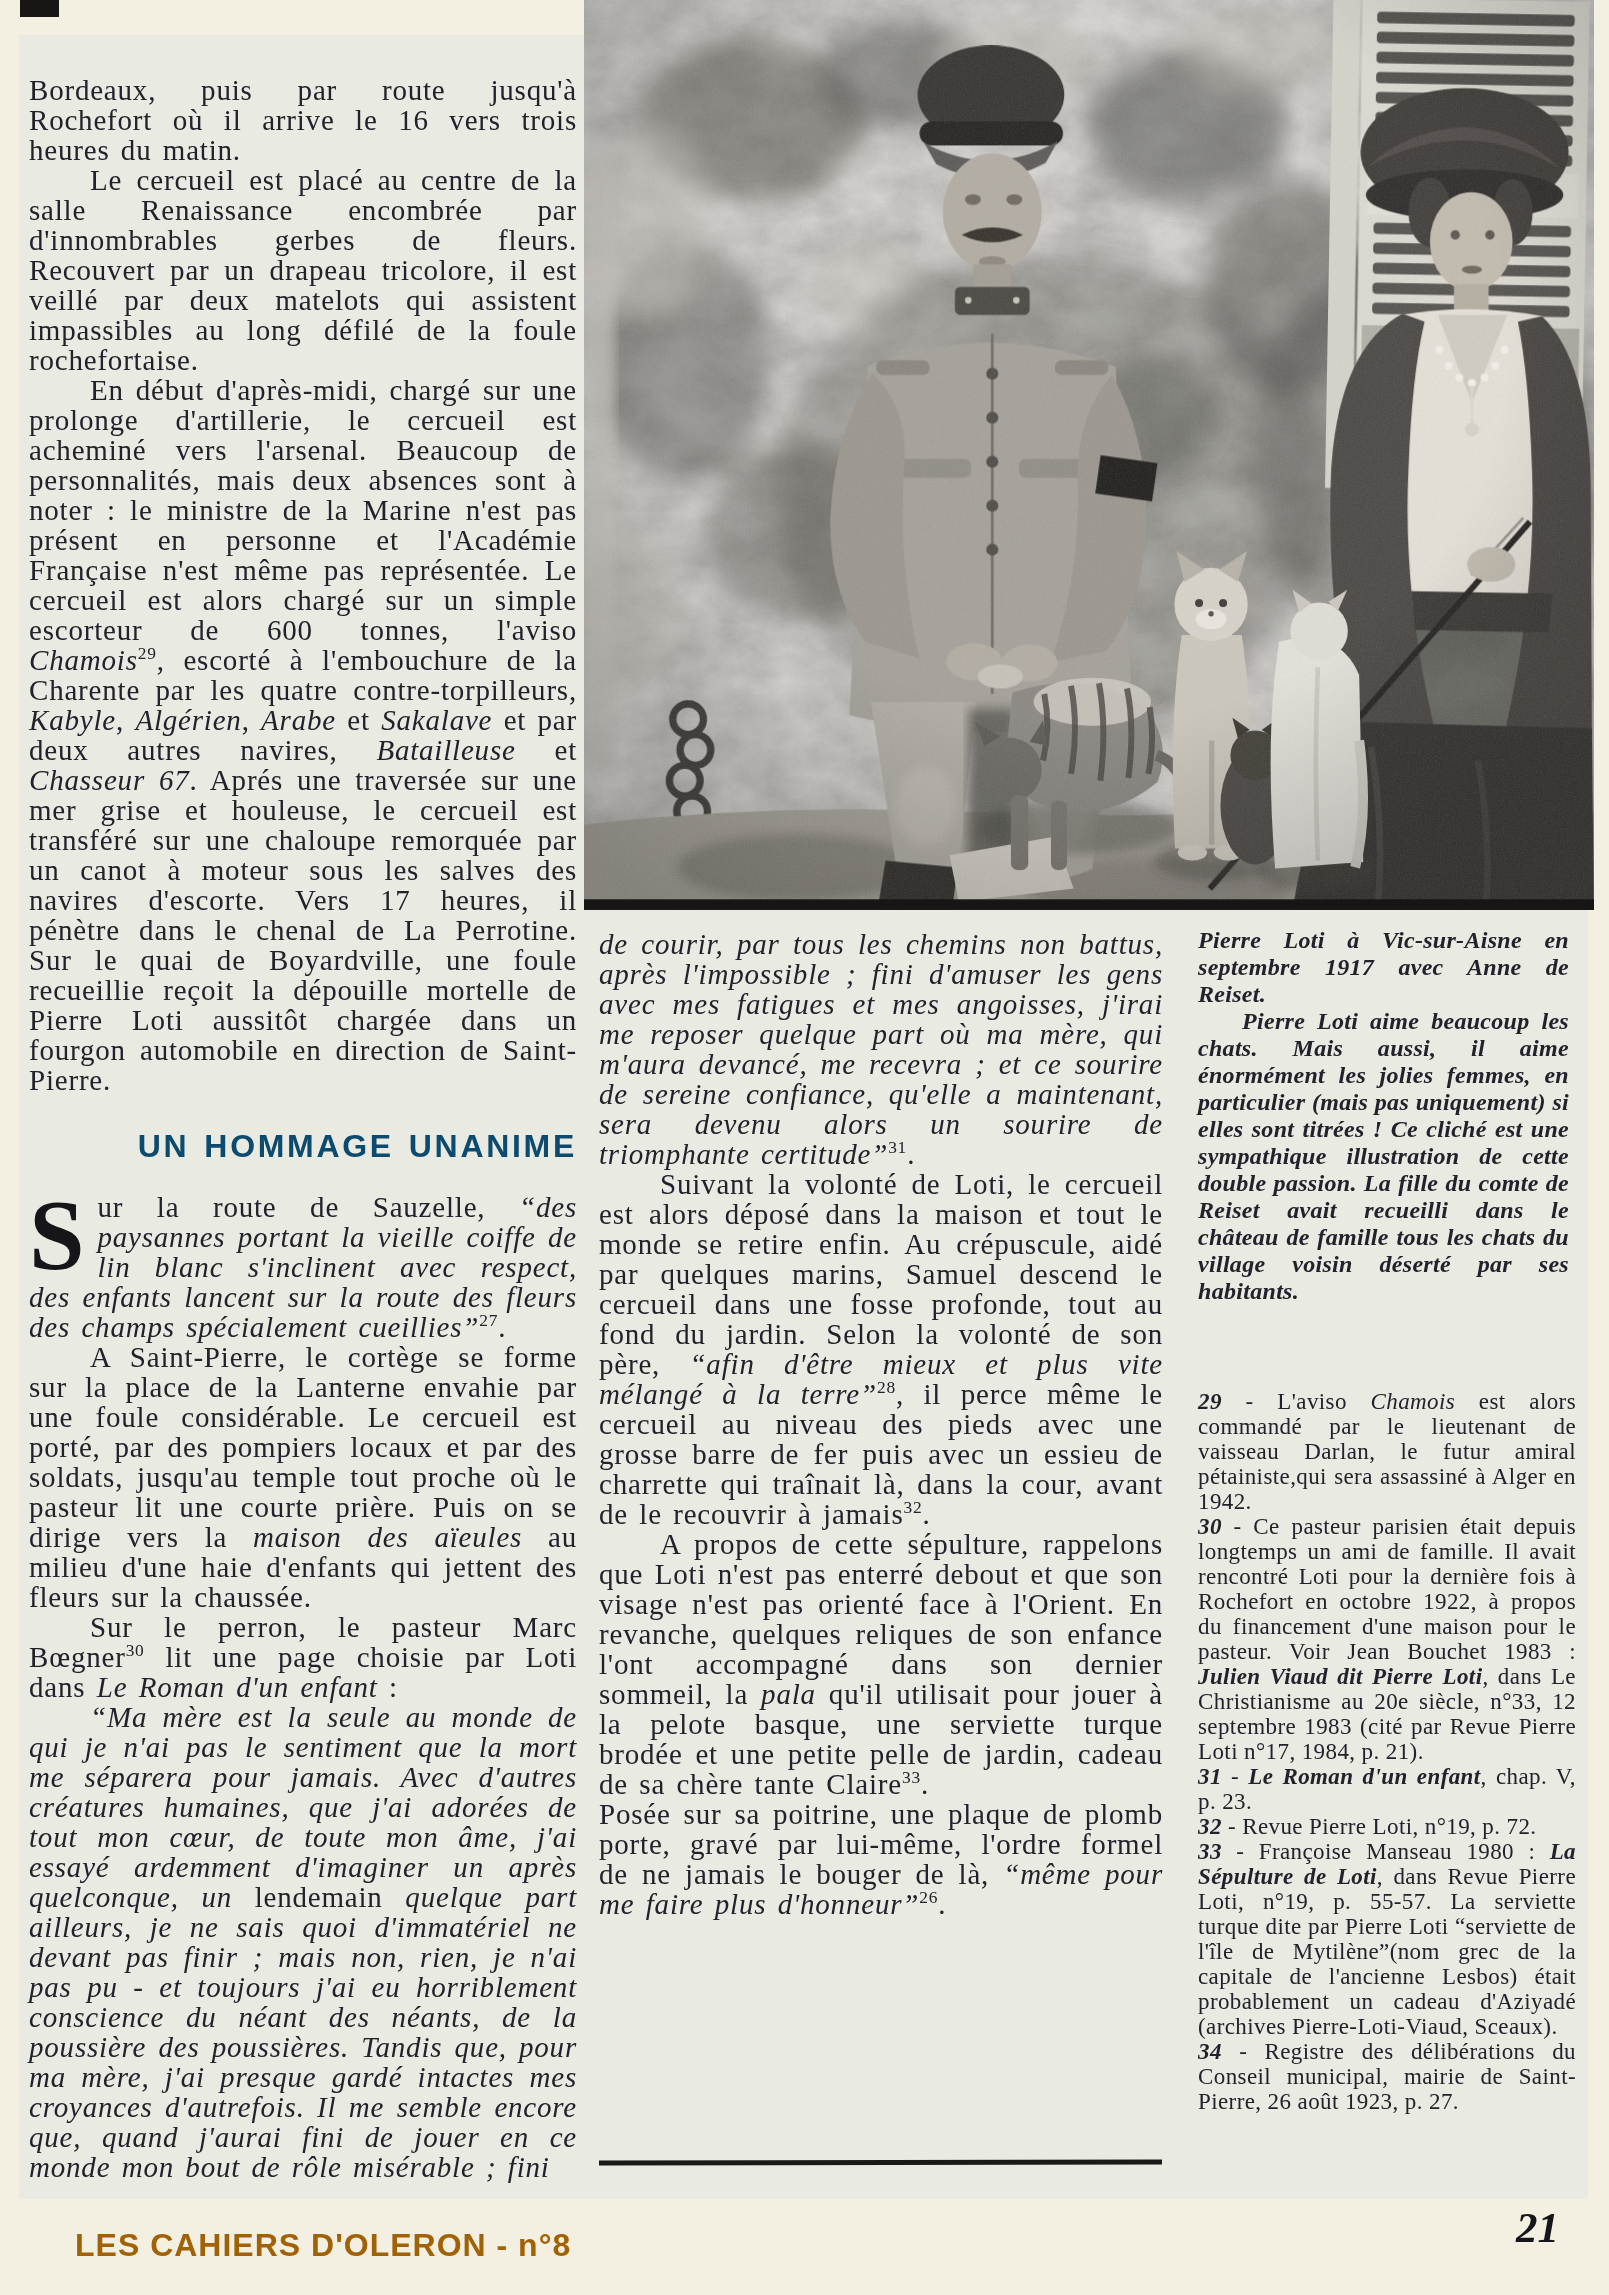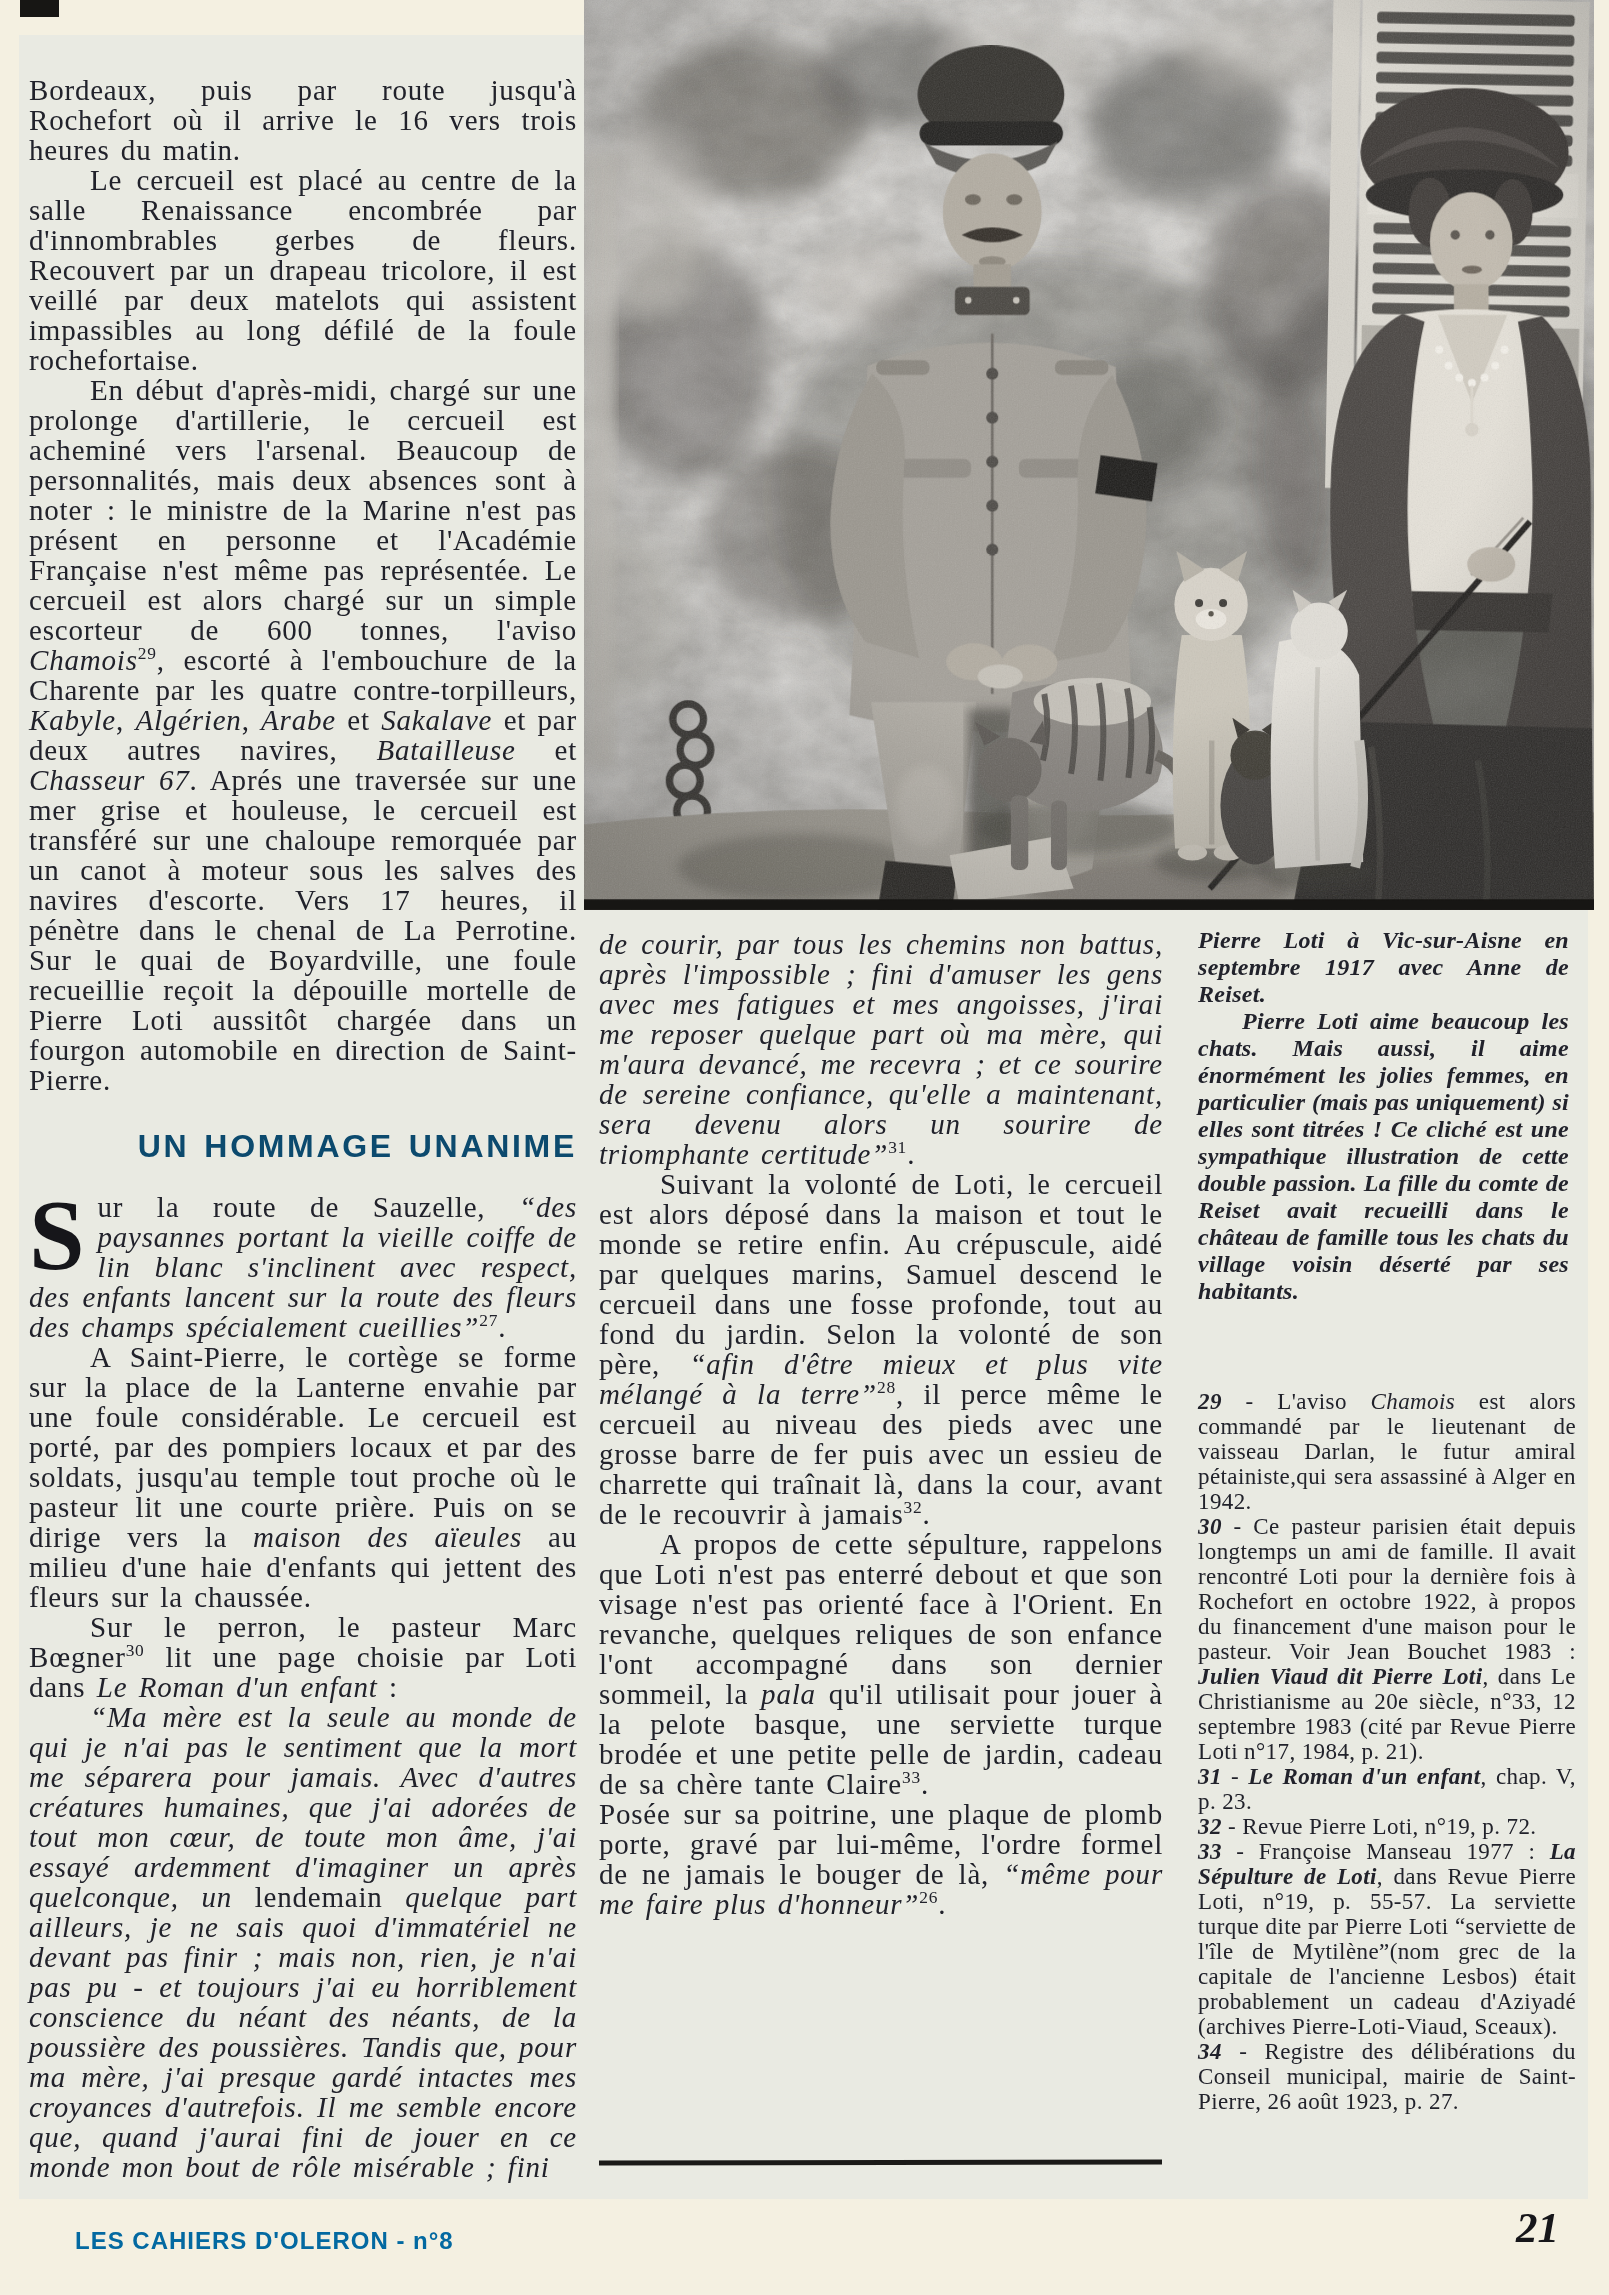--- a/index.html
+++ b/index.html
@@ -29,21 +29,21 @@
   .footnotes p{margin:0;font-size:23px;line-height:25px;letter-spacing:0.4px;}
   
   .s-i{font-style:italic;}
   .s-bi{font-weight:700;font-style:italic;}
   .s-sup{vertical-align:super;font-size:60%;line-height:0;font-style:normal;}
   
   .photo{position:absolute;left:584px;top:0;width:1010px;height:910px;margin:0;}
   .photo svg{display:block;width:100%;height:100%;}
   
   .footer{position:absolute;left:75px;top:2227px;font-family:"Liberation Sans",sans-serif;
-          font-weight:700;font-size:24px;letter-spacing:1px;color:#0369a1;}
+          font-weight:700;font-size:32px;letter-spacing:1px;color:#a16207;}
   .pageno{position:absolute;left:1516px;top:2203px;font-size:43px;font-weight:700;font-style:italic;color:#16161a;}
 </style>
 </head>
 <body>
 
 <div class="page">
   <div class="tint"></div>
   <div class="corner-mark"></div>
 
   <figure class="photo">
@@ -305,20 +305,20 @@
   <section class="caption-block">
     <p class="caption">Pierre Loti à Vic-sur-Aisne en septembre 1917 avec Anne de Reiset.</p>
     <p class="caption caption-indent">Pierre Loti aime beaucoup les chats. Mais aussi, il aime énormément les jolies femmes, en particulier (mais pas uniquement) si elles sont titrées ! Ce cliché est une sympathique illustration de cette double passion. La fille du comte de Reiset avait recueilli dans le château de famille tous les chats du village voisin déserté par ses habitants.</p>
   </section>
 
   <section class="footnotes">
     <p><span class="s-bi">29</span><span> - L'aviso </span><span class="s-i">Chamois</span><span> est alors commandé par le lieutenant de vaisseau Darlan, le futur amiral pétainiste,qui sera assassiné à Alger en 1942.</span></p>
     <p><span class="s-bi">30</span><span> - Ce pasteur parisien était depuis longtemps un ami de famille. Il avait rencontré Loti pour la dernière fois à Rochefort en octobre 1922, à propos du financement d'une maison pour le pasteur. Voir Jean Bouchet 1983 : </span><span class="s-bi">Julien Viaud dit Pierre Loti</span><span>, dans Le Christianisme au 20e siècle, n°33, 12 septembre 1983 (cité par Revue Pierre Loti n°17, 1984, p. 21).</span></p>
     <p><span class="s-bi">31</span><span> - </span><span class="s-bi">Le Roman d'un enfant</span><span>, chap. V, p. 23.</span></p>
     <p><span class="s-bi">32</span><span> - Revue Pierre Loti, n°19, p. 72.</span></p>
-    <p><span class="s-bi">33</span><span> - Françoise Manseau 1977 : </span><span class="s-bi">La Sépulture de Loti</span><span>, dans Revue Pierre Loti, n°19, p. 55-57. La serviette turque dite par Pierre Loti “serviette de l'île de Mytilène”(nom grec de la capitale de l'ancienne Lesbos) était probablement un cadeau d'Aziyadé (archives Pierre-Loti-Viaud, Sceaux).</span></p>
+    <p><span class="s-bi">33</span><span> - Françoise Manseau 1980 : </span><span class="s-bi">La Sépulture de Loti</span><span>, dans Revue Pierre Loti, n°19, p. 55-57. La serviette turque dite par Pierre Loti “serviette de l'île de Mytilène”(nom grec de la capitale de l'ancienne Lesbos) était probablement un cadeau d'Aziyadé (archives Pierre-Loti-Viaud, Sceaux).</span></p>
     <p><span class="s-bi">34</span><span> - Registre des délibérations du Conseil municipal, mairie de Saint-Pierre, 26 août 1923, p. 27.</span></p>
   </section>
 
   <div class="footer">LES CAHIERS D'OLERON - n°8</div>
   <div class="pageno">21</div>
 </div>
 
 
 </body></html>

